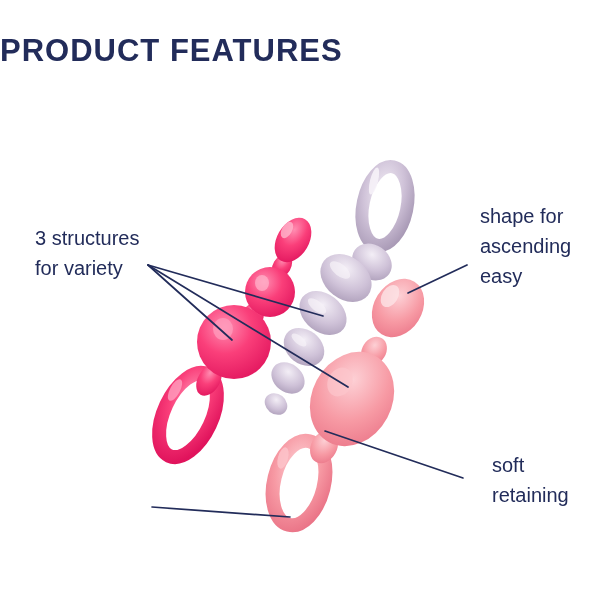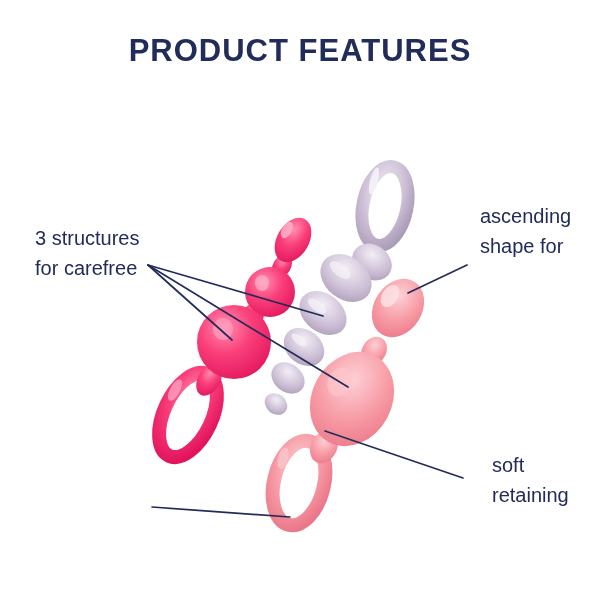--- a/index.html
+++ b/index.html
@@ -5,21 +5,21 @@
   :root{
     --navy:#222c5a;
     --bg:#ffffff;
   }
   *{margin:0;padding:0;box-sizing:border-box;}
   html,body{width:600px;height:600px;background:var(--bg);overflow:hidden;}
   body{font-family:"Liberation Sans",sans-serif;color:var(--navy);position:relative;}
   .stage{position:absolute;inset:0;width:600px;height:600px;}
   .title{
     position:absolute;top:33px;left:0;width:600px;
-    text-align:center;font-size:31px;font-weight:bold;
+    font-size:31px;font-weight:bold;
     letter-spacing:1px;color:var(--navy);
   }
   .svg-layer{position:absolute;inset:0;}
   .note{
     position:absolute;font-size:20px;line-height:30px;font-weight:500;
     color:var(--navy);white-space:nowrap;
   }
   .note-structures{left:35px;top:223px;}
   .note-ascending{left:480px;top:201px;}
   .note-retaining{left:35px;top:445px;}
@@ -96,26 +96,27 @@
       <line class="callout" x1="148" y1="265" x2="323" y2="316"></line>
       <line class="callout" x1="148" y1="265" x2="348" y2="387"></line>
       <line class="callout" x1="467" y1="265" x2="408" y2="293"></line>
       <line class="callout" x1="152" y1="507" x2="290" y2="517"></line>
       <line class="callout" x1="463" y1="478" x2="325" y2="431"></line>
     </g>
   </svg>
 
   <div class="note note-structures">
     <div>3 structures</div>
-    <div>for carefree</div>
+    <div>for variety</div>
   </div>
 
   <div class="note note-ascending">
+    <div>shape for</div>
     <div>ascending</div>
-    <div>shape for</div>
+    <div>easy</div>
   </div>
 
 
   <div class="note note-soft">
     <div>soft</div>
     <div>retaining</div>
   </div>
 
 </div>
 

